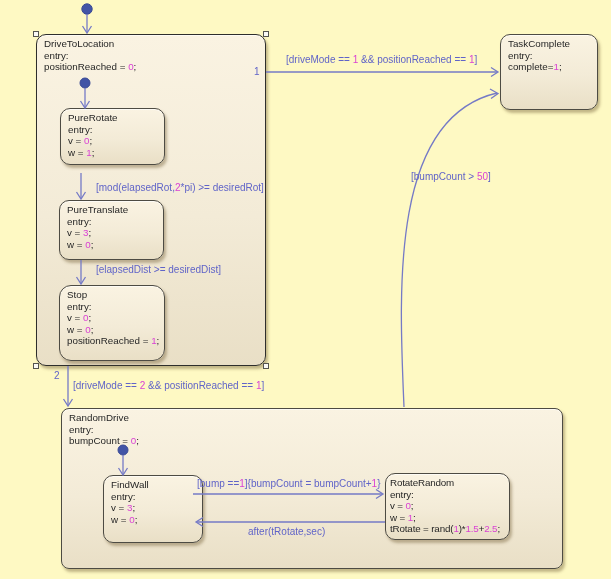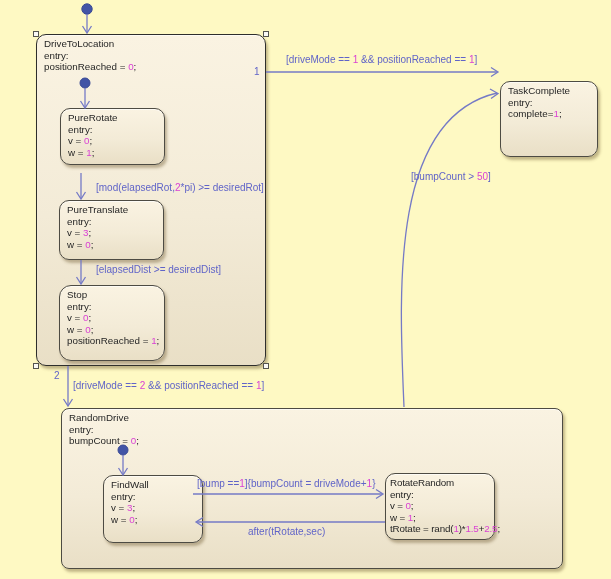--- a/index.html
+++ b/index.html
@@ -70,21 +70,21 @@
   <div class="state" style="left:59px;top:285px;width:106px;height:76px;border-radius:12px;">
     <div class="label">
       <div class="tok-k">Stop</div>
       <div><span class="tok-k">entry:</span></div>
       <div><span class="tok-k">v = </span><span class="tok-m">0</span><span class="tok-k">;</span></div>
       <div><span class="tok-k">w = </span><span class="tok-m">0</span><span class="tok-k">;</span></div>
       <div><span class="tok-k">positionReached = </span><span class="tok-m">1</span><span class="tok-k">;</span></div>
     </div>
   </div>
 
-  <div class="state" style="left:500px;top:34px;width:98px;height:76px;margin-top:47px;">
+  <div class="state" style="left:500px;top:34px;width:98px;height:76px;">
     <div class="label">
       <div class="tok-k">TaskComplete</div>
       <div><span class="tok-k">entry:</span></div>
       <div><span class="tok-k">complete=</span><span class="tok-m">1</span><span class="tok-k">;</span></div>
     </div>
   </div>
 
   <div class="state" style="left:33px;top:408px;width:502px;height:161px;border-radius:8px;margin-left:28px;">
     <div class="label">
       <div class="tok-k">RandomDrive</div>
@@ -95,21 +95,21 @@
 
   <div class="state" style="left:103px;top:475px;width:100px;height:68px;">
     <div class="label">
       <div class="tok-k">FindWall</div>
       <div><span class="tok-k">entry:</span></div>
       <div><span class="tok-k">v = </span><span class="tok-m">3</span><span class="tok-k">;</span></div>
       <div><span class="tok-k">w = </span><span class="tok-m">0</span><span class="tok-k">;</span></div>
     </div>
   </div>
 
-  <div class="state" style="left:385px;top:473px;width:110px;height:67px;">
+  <div class="state" style="left:385px;top:473px;width:125px;height:67px;">
     <div class="label tight">
       <div class="tok-k">RotateRandom</div>
       <div><span class="tok-k">entry:</span></div>
       <div><span class="tok-k">v = </span><span class="tok-m">0</span><span class="tok-k">;</span></div>
       <div><span class="tok-k">w = </span><span class="tok-m">1</span><span class="tok-k">;</span></div>
       <div><span class="tok-k">tRotate = rand(</span><span class="tok-m">1</span><span class="tok-k">)*</span><span class="tok-m">1.5</span><span class="tok-k">+</span><span class="tok-m">2.5</span><span class="tok-k">;</span></div>
     </div>
   </div>
 
   <div class="handle" style="left:33px;top:31px;"></div>
@@ -178,17 +178,17 @@
 
   <div class="tlabel" style="left:96px;top:182px;"><span class="tok-b">[mod(elapsedRot,</span><span class="tok-m">2</span><span class="tok-b">*pi) &gt;= desiredRot]</span></div>
 
   <div class="tlabel" style="left:96px;top:264px;"><span class="tok-b">[elapsedDist &gt;= desiredDist]</span></div>
 
   <div class="tlabel tok-b" style="left:54px;top:370px;">2</div>
   <div class="tlabel" style="left:73px;top:380px;"><span class="tok-b">[driveMode == </span><span class="tok-m">2</span><span class="tok-b"> &amp;&amp; positionReached == </span><span class="tok-m">1</span><span class="tok-b">]</span></div>
 
   <div class="tlabel" style="left:411px;top:171px;"><span class="tok-b">[bumpCount &gt; </span><span class="tok-m">50</span><span class="tok-b">]</span></div>
 
-  <div class="tlabel" style="left:197px;top:478px;"><span class="tok-b">[bump ==</span><span class="tok-m">1</span><span class="tok-b">]{bumpCount = driveMode+</span><span class="tok-m">1</span><span class="tok-b">}</span></div>
+  <div class="tlabel" style="left:197px;top:478px;"><span class="tok-b">[bump ==</span><span class="tok-m">1</span><span class="tok-b">]{bumpCount = bumpCount+</span><span class="tok-m">1</span><span class="tok-b">}</span></div>
 
   <div class="tlabel" style="left:248px;top:526px;"><span class="tok-b">after(tRotate,sec)</span></div>
 
 </div>
 
 </body></html>

